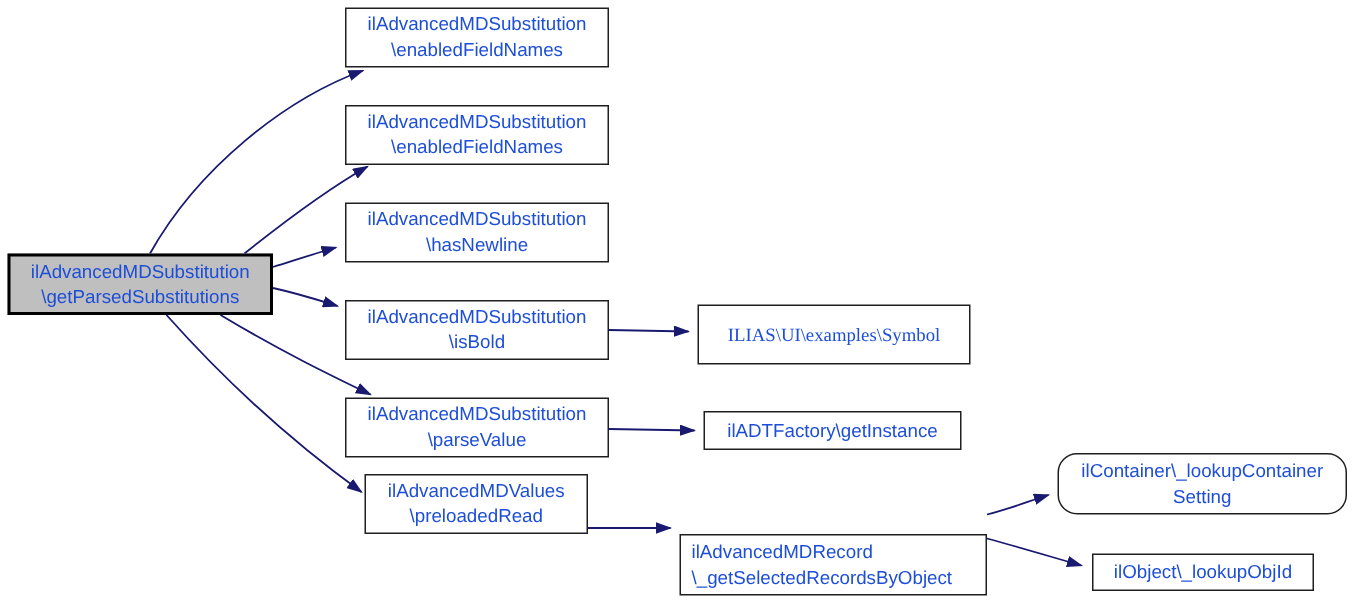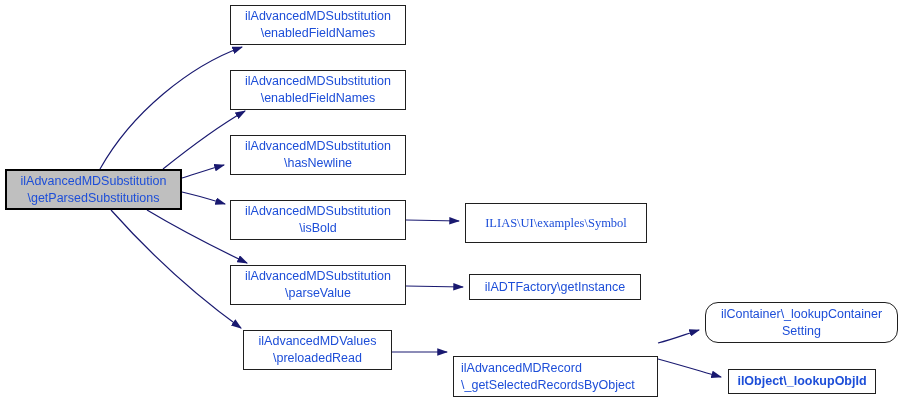--- a/index.html
+++ b/index.html
@@ -97,35 +97,35 @@
         <div class="line">\hasNewline</div>
       </div>
       <div class="node" style="left: 230px; top: 200px; width: 176px; height: 40px;">
         <div class="line">ilAdvancedMDSubstitution</div>
         <div class="line">\isBold</div>
       </div>
       <div class="node" style="left: 230px; top: 265px; width: 176px; height: 40px;">
         <div class="line">ilAdvancedMDSubstitution</div>
         <div class="line">\parseValue</div>
       </div>
-      <div class="node" style="left: 243px; top: 330px; width: 149px; height: 40px;">
+      <div class="node" style="left: 243px; top: 316px; width: 149px; height: 40px;">
         <div class="line">ilAdvancedMDValues</div>
         <div class="line">\preloadedRead</div>
       </div>
       <div class="node" style="left: 465px; top: 203px; width: 182px; height: 40px; font-family: Liberation Serif, serif;">
         <div class="line">ILIAS\UI\examples\Symbol</div>
       </div>
       <div class="node" style="left: 469px; top: 274px; width: 172px; height: 26px;">
         <div class="line">ilADTFactory\getInstance</div>
       </div>
       <div class="node left" style="left: 453px; top: 332px; width: 205px; height: 41px;">
         <div class="line">ilAdvancedMDRecord</div>
         <div class="line">\_getSelectedRecordsByObject</div>
       </div>
       <div class="node" style="left: 705px; top: 302px; width: 193px; height: 41px; border-radius: 13px;">
         <div class="line">ilContainer\_lookupContainer</div>
         <div class="line">Setting</div>
       </div>
-      <div class="node" style="left: 728px; top: 369px; width: 148px; height: 25px; font-weight: bold;">
+      <div class="node" style="left: 728px; top: 369px; width: 148px; height: 25px;">
         <div class="line">ilObject\_lookupObjId</div>
       </div>
     </div>
 </div>
 
 </body></html>

